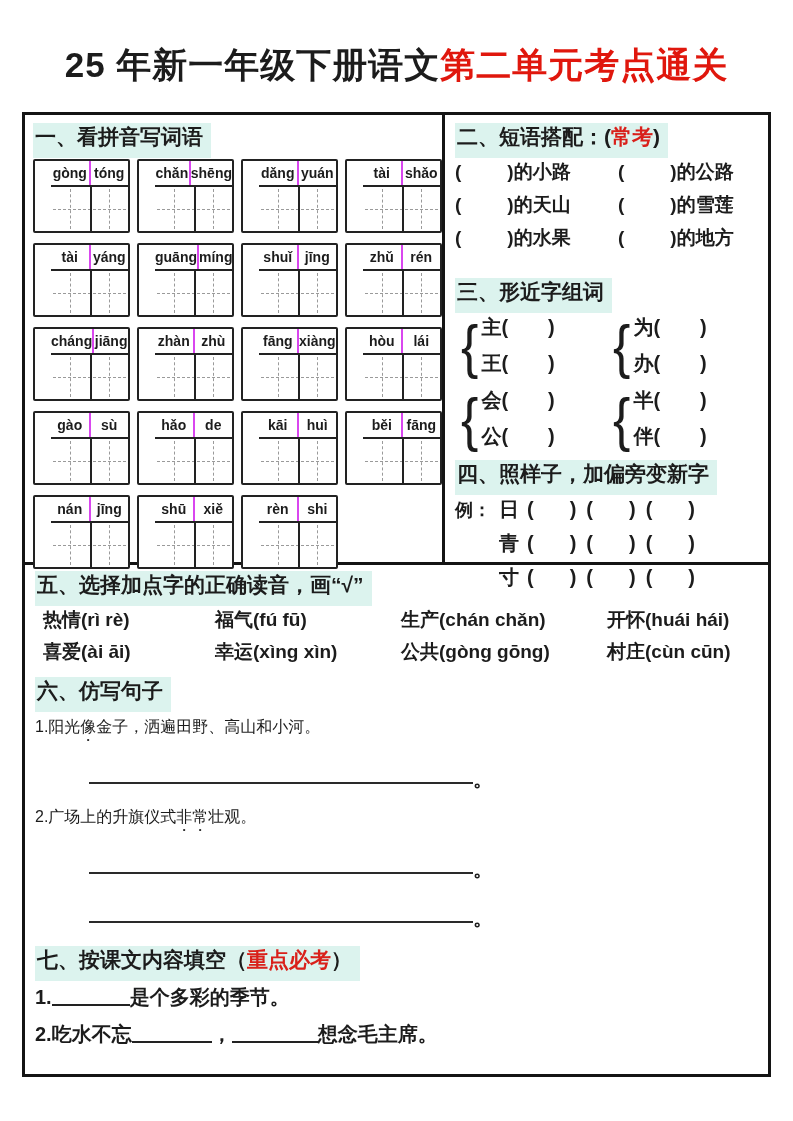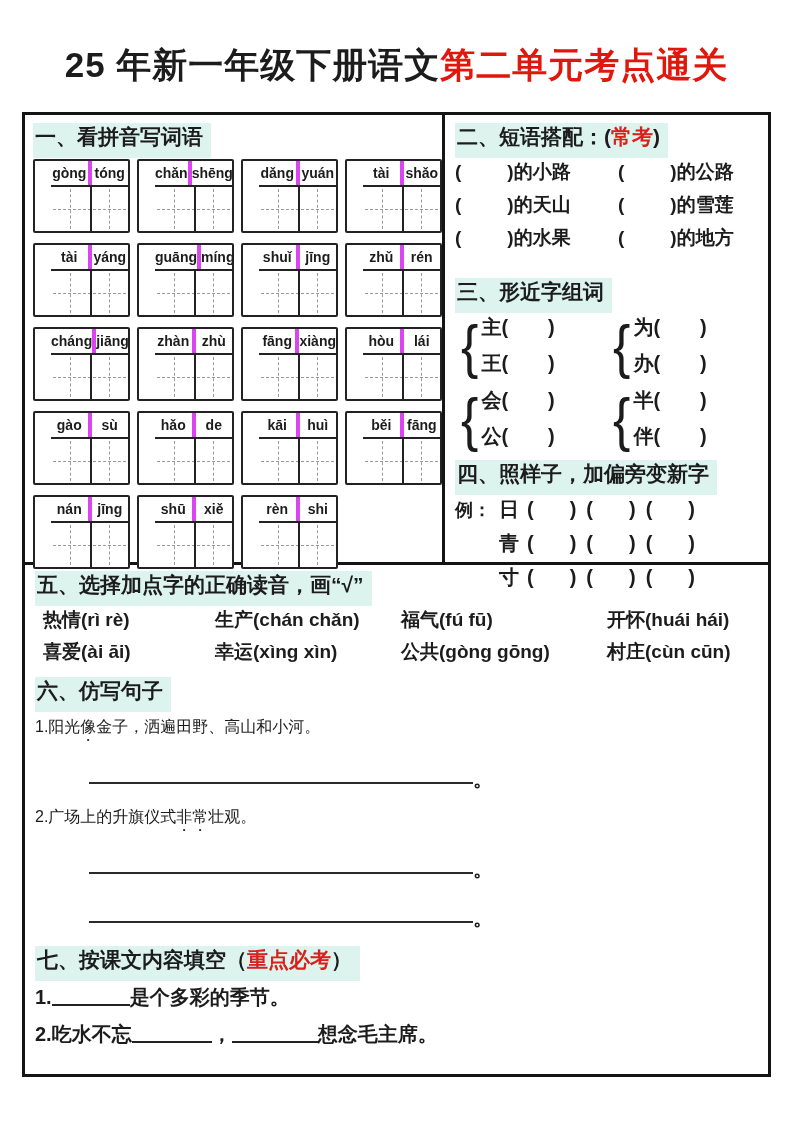--- a/index.html
+++ b/index.html
@@ -29,21 +29,21 @@
 
   .sec-head{font-weight:700;font-size:21px;margin:2px 0 8px 0;white-space:nowrap;}
   .hl{background:var(--hl);padding:2px 8px 10px 2px;}
   .sec-head .red{color:var(--red);}
 
   
   .pinyin-row{display:flex;gap:7px;margin-bottom:10px;}
   .unit{width:97px;border:2px solid #222;border-radius:2px;background:#fff;padding-left:16px;}
   .py{display:flex;height:26px;border-bottom:2px solid #222;}
   .py-cell{flex:1;text-align:center;font-size:14px;line-height:25px;font-weight:600;}
-  .py-cell + .py-cell{border-left:4px solid #d946ef;}
+  .py-cell + .py-cell{border-left:2px solid #d946ef;}
   .write{position:relative;height:44px;}
   .write .hd{position:absolute;left:2px;right:2px;top:50%;border-top:1px dashed var(--dash);}
   .write .vd{position:absolute;top:2px;bottom:2px;border-left:1px dashed var(--dash);}
   .write .mid{position:absolute;top:0;bottom:0;left:50%;border-left:2px solid #222;}
 
   
   .pair-row{display:flex;font-size:19px;margin:7px 0;font-weight:600;}
   .pair-item:first-child{width:163px;}
   .pgap{display:inline-block;width:46px;}
 
@@ -411,22 +411,22 @@
       </div>
     </div>
   </div>
 
   <div class="bottom-area">
     <div>
       <div class="sec-head"><span class="hl">五、选择加点字的正确读音，画“√”</span></div>
       <div id="pron-rows">
           <div class="pron-row">
             <span>热情(rì rè)</span>
+            <span>福气(fú fū)</span>
             <span>生产(chán chǎn)</span>
-            <span>福气(fú fū)</span>
             <span>开怀(huái hái)</span>
           </div>
           <div class="pron-row">
             <span>喜爱(ài āi)</span>
             <span>幸运(xìng xìn)</span>
             <span>公共(gòng gōng)</span>
             <span>村庄(cùn cūn)</span>
           </div>
         </div>
     </div>

